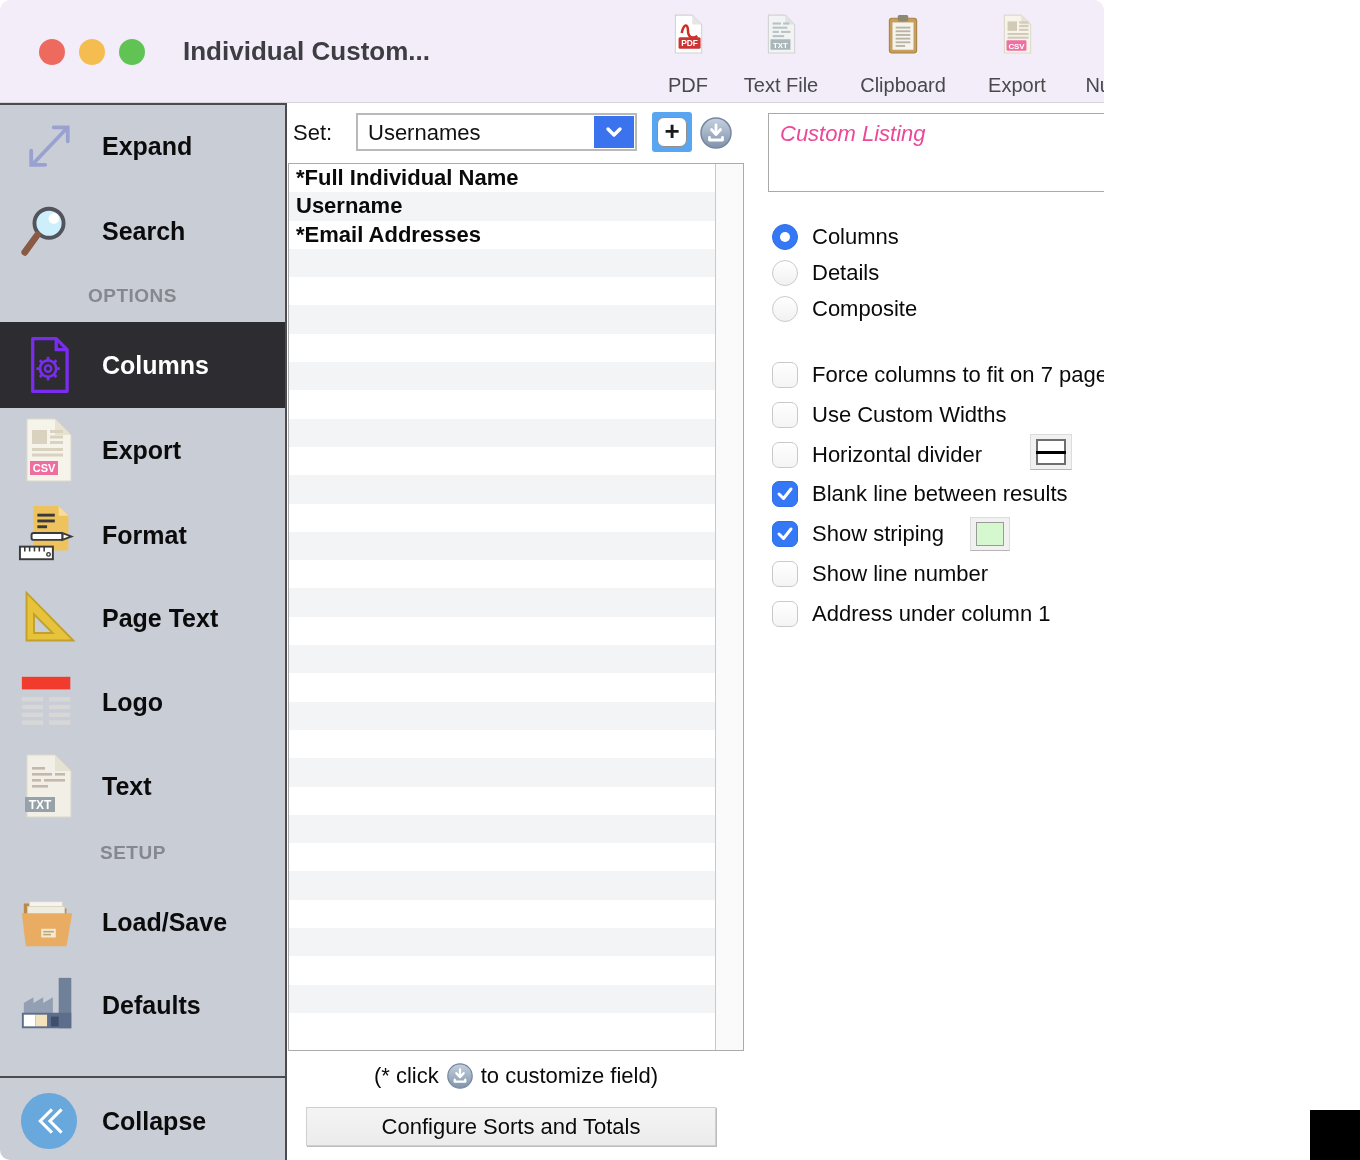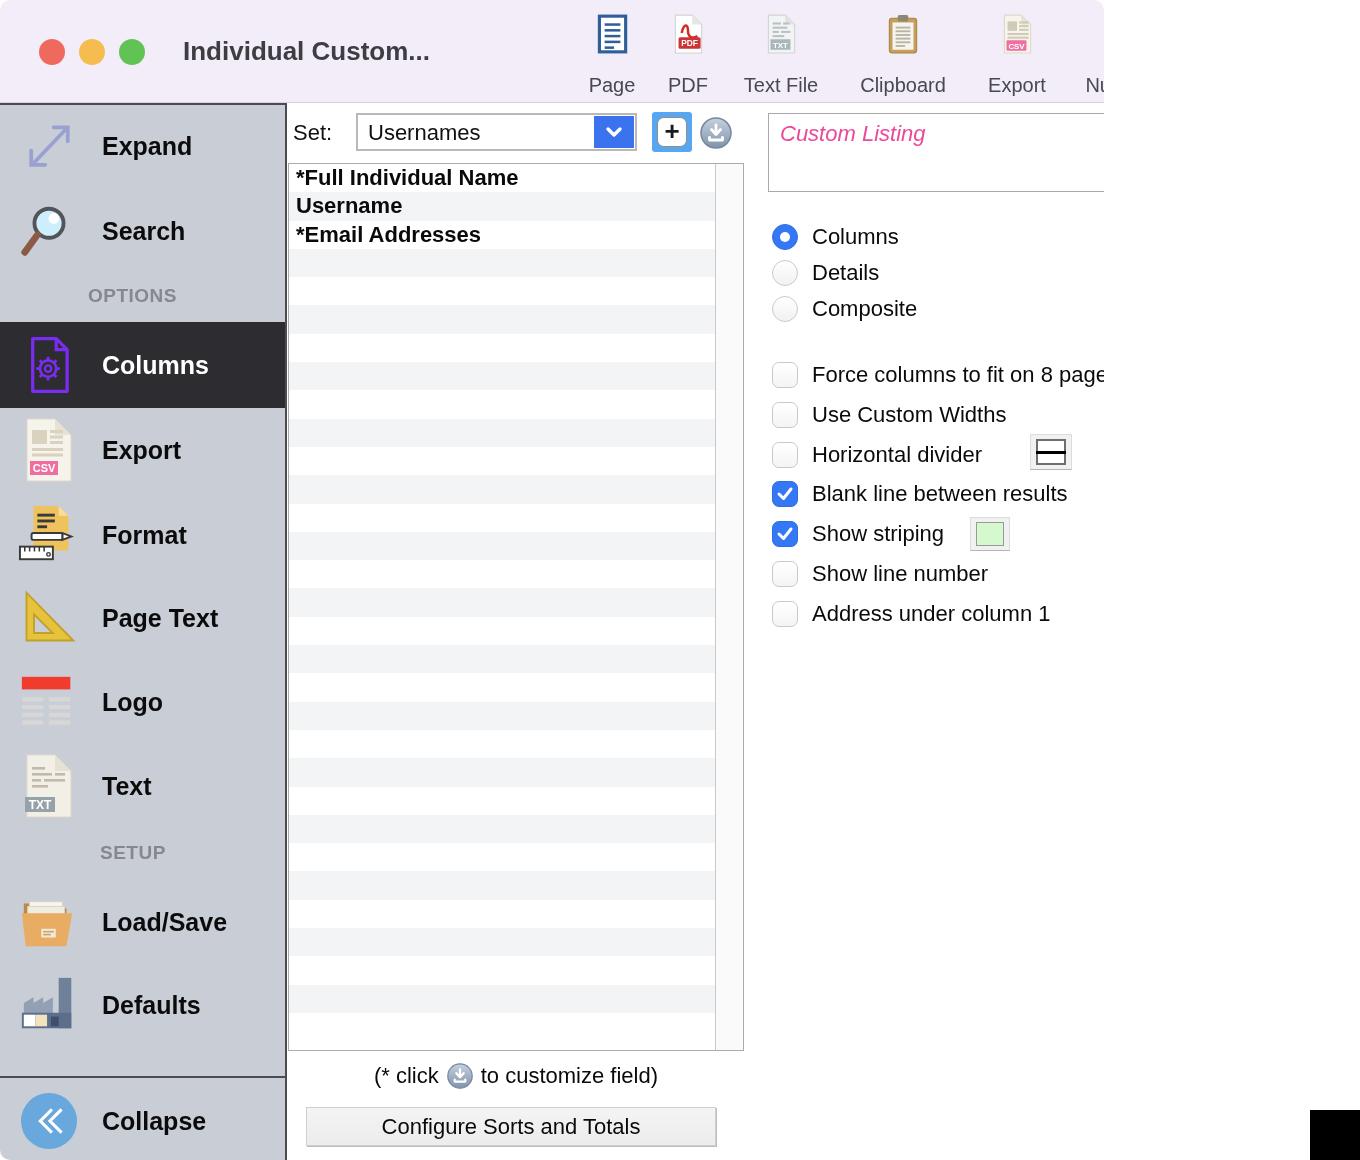--- a/index.html
+++ b/index.html
@@ -94,33 +94,20 @@
       </linearGradient>
     </defs>
   </svg>
 
   <div class="abs titlebar">
     <div class="abs traffic" style="left:39px;background:#ee6a5f"></div>
     <div class="abs traffic" style="left:79px;background:#f5bd4f"></div>
     <div class="abs traffic" style="left:119px;background:#61c354"></div>
     <div class="abs win-title">Individual Custom...</div>
 
-    <div class="abs tb-item" style="left:564px">
-      <span><svg width="42" height="42" viewBox="0 0 40 40">
-            <rect x="8" y="3" width="25" height="34" fill="#fff" stroke="#2f5f98" stroke-width="3"></rect>
-            <g stroke="#2f5f98" stroke-width="2.4">
-              <line x1="13" y1="11" x2="28" y2="11"></line>
-              <line x1="13" y1="16.5" x2="28" y2="16.5"></line>
-              <line x1="13" y1="22" x2="28" y2="22"></line>
-              <line x1="13" y1="27.5" x2="28" y2="27.5"></line>
-              <line x1="13" y1="33" x2="22" y2="33"></line>
-            </g>
-          </svg></span>
-      <span class="lbl">Page</span>
-    </div>
     <div class="abs tb-item" style="left:640px">
       <span><svg width="42" height="42" viewBox="0 0 40 40">
             <path d="M8 2 h16 l9 9 v27 H8 z" fill="#fff" stroke="#d2d2d2"></path>
             <path d="M24 2 l9 9 h-9 z" fill="#e6e6e6"></path>
             <path d="M14 19 c2 -9 6 -9 6 -2 c0 6 4 8 9 5" stroke="#cf2e24" stroke-width="2.4" fill="none"></path>
             <rect x="11" y="23" width="21" height="11" rx="1.5" fill="#ce3333"></rect>
             <text x="21.5" y="31.5" font-size="8" font-weight="bold" fill="#fff" text-anchor="middle" font-family="Liberation Sans, sans-serif">PDF</text>
           </svg></span>
       <span class="lbl">PDF</span>
     </div>
@@ -476,21 +463,21 @@
     <span class="radio"></span>
     <span class="ctl-label">Details</span>
   </div>
   <div class="abs ctl-row" style="left:772px;top:296px">
     <span class="radio"></span>
     <span class="ctl-label">Composite</span>
   </div>
 
   <div class="abs ctl-row" style="left:772px;top:362px">
     <span class="cb"></span>
-    <span class="ctl-label">Force columns to fit on 8 page</span>
+    <span class="ctl-label">Force columns to fit on 7 page</span>
   </div>
   <div class="abs ctl-row" style="left:772px;top:402px">
     <span class="cb"></span>
     <span class="ctl-label">Use Custom Widths</span>
   </div>
   <div class="abs ctl-row" style="left:772px;top:442px">
     <span class="cb"></span>
     <span class="ctl-label">Horizontal divider</span>
   </div>
   <div class="abs bezel" style="left:1030px;top:434px;width:42px;height:36px">

